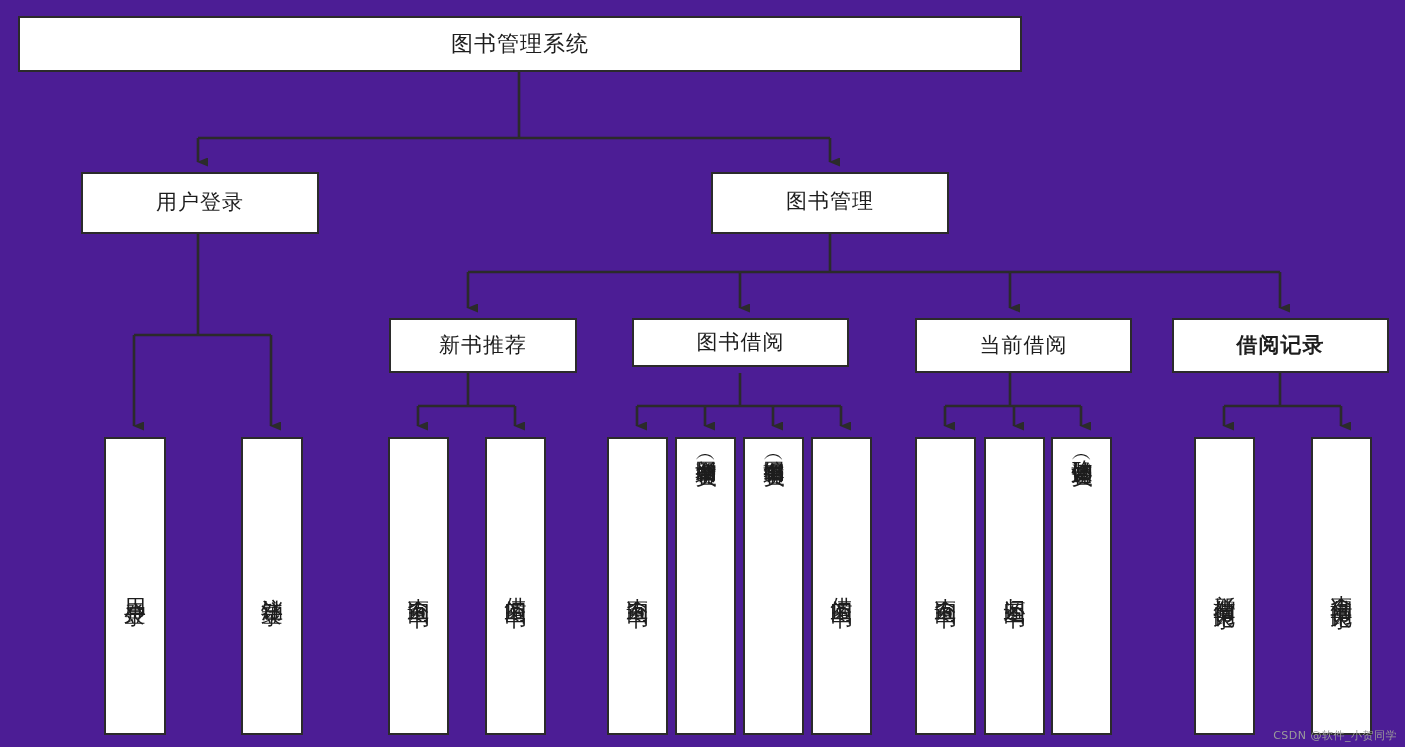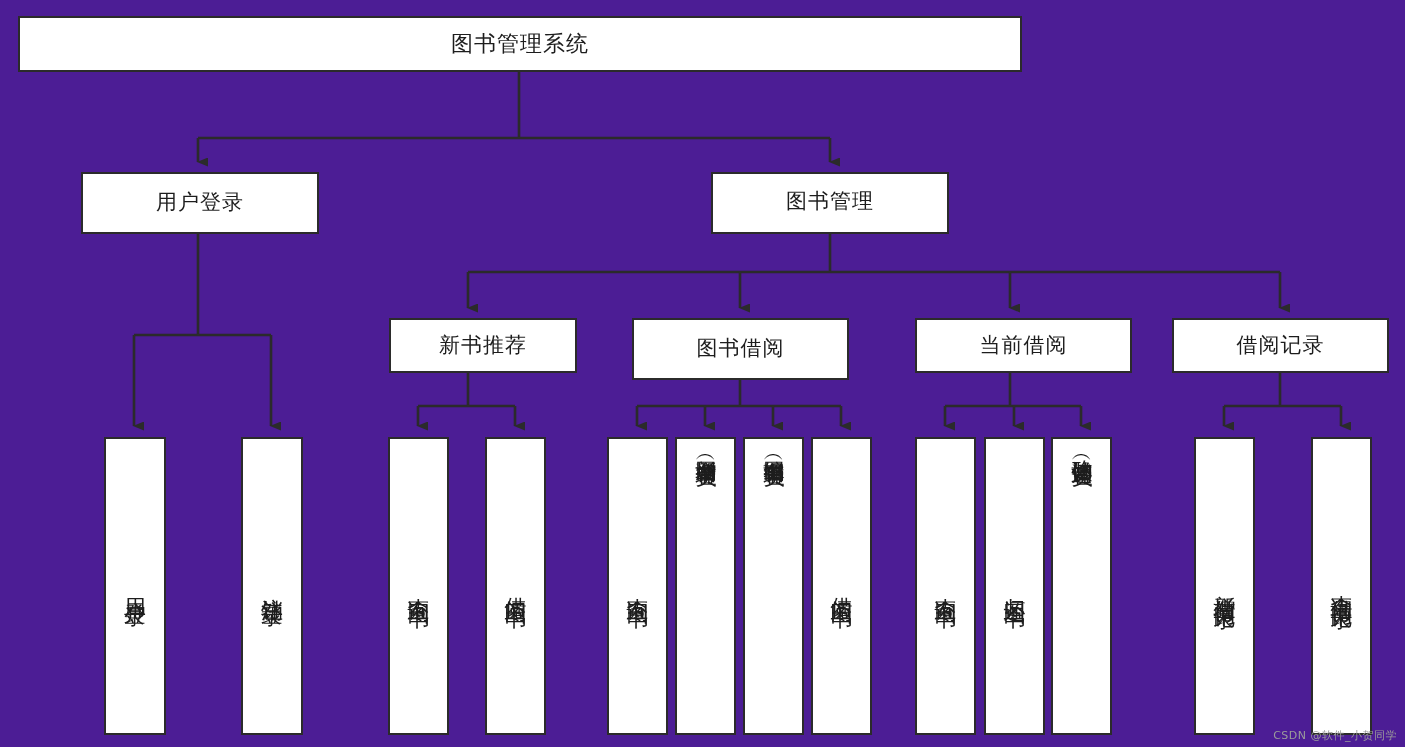--- a/index.html
+++ b/index.html
@@ -146,29 +146,29 @@
   </div>
 
   <div class="node horizontal" style="left:711px; top:172px; width:238px; height:62px;font-family:Liberation Mono, monospace;">
     <span class="node-label">图书管理</span>
   </div>
 
   <div class="node horizontal" style="left:361px; top:318px; width:188px; height:55px;margin-left:28px;">
     <span class="node-label">新书推荐</span>
   </div>
 
-  <div class="node horizontal" style="left:632px; top:318px; width:217px; height:62px;">
+  <div class="node horizontal" style="left:632px; top:318px; width:217px; height:49px;">
     <span class="node-label">图书借阅</span>
   </div>
 
   <div class="node horizontal" style="left:915px; top:318px; width:217px; height:55px;">
     <span class="node-label">当前借阅</span>
   </div>
 
-  <div class="node horizontal" style="left:1172px; top:318px; width:217px; height:55px;">
+  <div class="node horizontal" style="left:1172px; top:318px; width:217px; height:55px;font-weight:bold;">
     <span class="node-label">借阅记录</span>
   </div>
 
   <div class="node vertical mid-anchor" style="left:104px; top:437px; width:62px; height:298px;">
     <span class="node-label">用户登录</span>
   </div>
   <div class="node vertical mid-anchor" style="left:241px; top:437px; width:62px; height:298px;">
     <span class="node-label">注销登录</span>
   </div>
 

